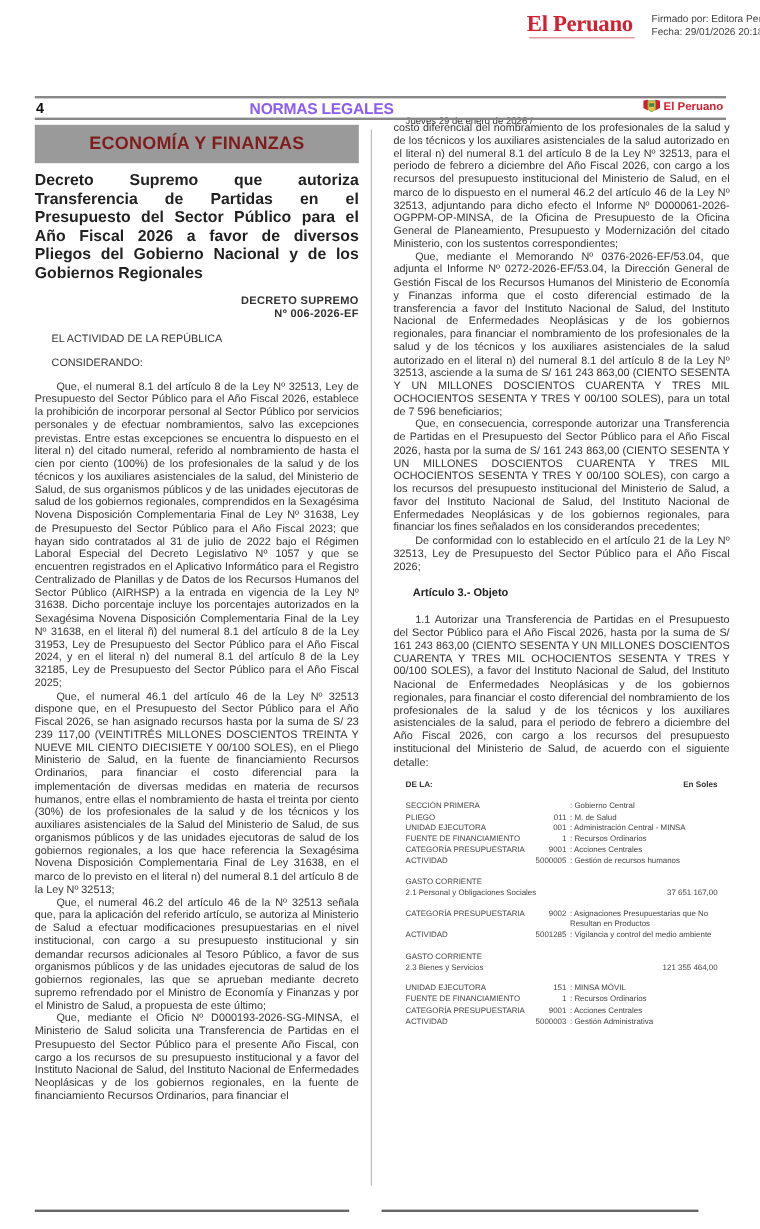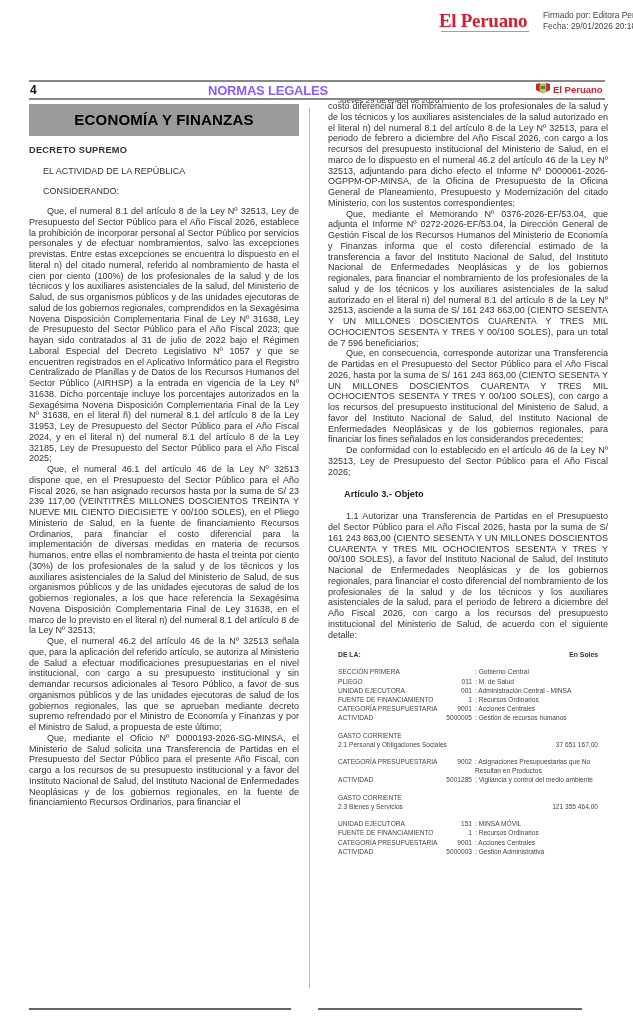--- a/index.html
+++ b/index.html
@@ -17,23 +17,23 @@
   .date-hdr { position:absolute; left:338px; top:96px; font-size:8px; color:#333; white-space:nowrap; }
   .shield { position:absolute; left:536px; top:83px; width:14px; height:13px; }
   .ep-mini { position:absolute; left:553px; top:84px; font-weight:bold; font-size:9.5px; color:#d32030; }
 
   .col-left { position:absolute; left:29px; top:104px; width:270px; }
   .col-right { position:absolute; left:328px; top:101px; width:280px; }
   .vrule { position:absolute; left:309px; top:108px; width:1px; height:880px; background:#bbb; }
   .bottom-rule { position:absolute; left:29px; top:1008px; width:262px; height:2px; background:#666; }
   .bottom-rule-r { position:absolute; left:318px; top:1008px; width:264px; height:2px; background:#666; }
 
-  .banner { background:#9a9a9a; color:#000000; font-weight:bold; font-size:15px; text-align:center; height:32px; line-height:32px; margin-bottom:6px; letter-spacing:0.2px; }
+  .banner { background:#9a9a9a; color:#7f1d1d; font-weight:bold; font-size:15px; text-align:center; height:32px; line-height:32px; margin-bottom:6px; letter-spacing:0.2px; }
   .title { font-weight:bold; font-size:13.2px; line-height:15.6px; text-align:justify; color:#222; }
-  .ds-head { font-weight:bold; font-size:9.2px; text-align:left; line-height:11px; margin-top:6px; color:#333; letter-spacing:0.3px; }
+  .ds-head { font-weight:bold; font-size:9.2px; text-align:right; line-height:11px; margin-top:6px; color:#333; letter-spacing:0.3px; }
   .para { font-size:9px; line-height:10.75px; text-align:justify; text-indent:18px; color:#333; margin:0; }
   .label-line { font-size:9px; color:#333; margin:10px 0 10px 14px; }
   .art-title { font-weight:bold; font-size:9.2px; margin:12px 0 12px 16px; color:#222; }
 
   .tbl { margin-top:10px; font-size:6.6px; color:#444; line-height:9.2px; }
   .tbl-head { display:flex; justify-content:space-between; font-weight:bold; font-size:6.8px; margin:0 10px 8px 10px; color:#333; }
   .row { display:flex; margin-left:10px; }
   .row .k { width:98px; white-space:nowrap; }
   .row .c { width:36px; text-align:right; padding-right:3px; }
   .row .v { flex:1; }
@@ -63,35 +63,37 @@
   <path d="M4 1 H10 V8 Q7 12 4 8 Z" fill="#e8c040" stroke="#7a5" stroke-width="0.8"></path>
   <rect x="5" y="3" width="4" height="3" fill="#3a8a3a"></rect>
 </svg>
 <div class="ep-mini">El Peruano</div>
 <div class="hdr-line-bot"></div>
 
 <div class="vrule"></div>
 
 <div class="col-left">
   <div class="banner">ECONOMÍA Y FINANZAS</div>
+  <div class="title">Decreto Supremo que autoriza Transferencia de Partidas en el Presupuesto del Sector Público para el Año Fiscal 2026 a favor de diversos Pliegos del Gobierno Nacional y de los Gobiernos Regionales</div>
   <div class="ds-head" style="margin-top:9px">DECRETO SUPREMO</div>
+  <div class="ds-head" style="margin-top:0">Nº 006-2026-EF</div>
   <div class="label-line" style="margin-top:10px">EL ACTIVIDAD DE LA REPÚBLICA</div>
   <div class="label-line">CONSIDERANDO:</div>
   <p class="para">Que, el numeral 8.1 del artículo 8 de la Ley Nº 32513, Ley de Presupuesto del Sector Público para el Año Fiscal 2026, establece la prohibición de incorporar personal al Sector Público por servicios personales y de efectuar nombramientos, salvo las excepciones previstas. Entre estas excepciones se encuentra lo dispuesto en el literal n) del citado numeral, referido al nombramiento de hasta el cien por ciento (100%) de los profesionales de la salud y de los técnicos y los auxiliares asistenciales de la salud, del Ministerio de Salud, de sus organismos públicos y de las unidades ejecutoras de salud de los gobiernos regionales, comprendidos en la Sexagésima Novena Disposición Complementaria Final de Ley Nº 31638, Ley de Presupuesto del Sector Público para el Año Fiscal 2023; que hayan sido contratados al 31 de julio de 2022 bajo el Régimen Laboral Especial del Decreto Legislativo Nº 1057 y que se encuentren registrados en el Aplicativo Informático para el Registro Centralizado de Planillas y de Datos de los Recursos Humanos del Sector Público (AIRHSP) a la entrada en vigencia de la Ley Nº 31638. Dicho porcentaje incluye los porcentajes autorizados en la Sexagésima Novena Disposición Complementaria Final de la Ley Nº 31638, en el literal ñ) del numeral 8.1 del artículo 8 de la Ley 31953, Ley de Presupuesto del Sector Público para el Año Fiscal 2024, y en el literal n) del numeral 8.1 del artículo 8 de la Ley 32185, Ley de Presupuesto del Sector Público para el Año Fiscal 2025;</p>
   <p class="para">Que, el numeral 46.1 del artículo 46 de la Ley Nº 32513 dispone que, en el Presupuesto del Sector Público para el Año Fiscal 2026, se han asignado recursos hasta por la suma de S/ 23 239 117,00 (VEINTITRÉS MILLONES DOSCIENTOS TREINTA Y NUEVE MIL CIENTO DIECISIETE Y 00/100 SOLES), en el Pliego Ministerio de Salud, en la fuente de financiamiento Recursos Ordinarios, para financiar el costo diferencial para la implementación de diversas medidas en materia de recursos humanos, entre ellas el nombramiento de hasta el treinta por ciento (30%) de los profesionales de la salud y de los técnicos y los auxiliares asistenciales de la Salud del Ministerio de Salud, de sus organismos públicos y de las unidades ejecutoras de salud de los gobiernos regionales, a los que hace referencia la Sexagésima Novena Disposición Complementaria Final de Ley 31638, en el marco de lo previsto en el literal n) del numeral 8.1 del artículo 8 de la Ley Nº 32513;</p>
   <p class="para">Que, el numeral 46.2 del artículo 46 de la Nº 32513 señala que, para la aplicación del referido artículo, se autoriza al Ministerio de Salud a efectuar modificaciones presupuestarias en el nivel institucional, con cargo a su presupuesto institucional y sin demandar recursos adicionales al Tesoro Público, a favor de sus organismos públicos y de las unidades ejecutoras de salud de los gobiernos regionales, las que se aprueban mediante decreto supremo refrendado por el Ministro de Economía y Finanzas y por el Ministro de Salud, a propuesta de este último;</p>
   <p class="para">Que, mediante el Oficio Nº D000193-2026-SG-MINSA, el Ministerio de Salud solicita una Transferencia de Partidas en el Presupuesto del Sector Público para el presente Año Fiscal, con cargo a los recursos de su presupuesto institucional y a favor del Instituto Nacional de Salud, del Instituto Nacional de Enfermedades Neoplásicas y de los gobiernos regionales, en la fuente de financiamiento Recursos Ordinarios, para financiar el</p>
 </div>
 <div class="bottom-rule"></div>
 
 <div class="col-right">
   <p class="para" style="text-indent:0">costo diferencial del nombramiento de los profesionales de la salud y de los técnicos y los auxiliares asistenciales de la salud autorizado en el literal n) del numeral 8.1 del artículo 8 de la Ley Nº 32513, para el periodo de febrero a diciembre del Año Fiscal 2026, con cargo a los recursos del presupuesto institucional del Ministerio de Salud, en el marco de lo dispuesto en el numeral 46.2 del artículo 46 de la Ley Nº 32513, adjuntando para dicho efecto el Informe Nº D000061-2026-OGPPM-OP-MINSA, de la Oficina de Presupuesto de la Oficina General de Planeamiento, Presupuesto y Modernización del citado Ministerio, con los sustentos correspondientes;</p>
   <p class="para">Que, mediante el Memorando Nº 0376-2026-EF/53.04, que adjunta el Informe Nº 0272-2026-EF/53.04, la Dirección General de Gestión Fiscal de los Recursos Humanos del Ministerio de Economía y Finanzas informa que el costo diferencial estimado de la transferencia a favor del Instituto Nacional de Salud, del Instituto Nacional de Enfermedades Neoplásicas y de los gobiernos regionales, para financiar el nombramiento de los profesionales de la salud y de los técnicos y los auxiliares asistenciales de la salud autorizado en el literal n) del numeral 8.1 del artículo 8 de la Ley Nº 32513, asciende a la suma de S/ 161 243 863,00 (CIENTO SESENTA Y UN MILLONES DOSCIENTOS CUARENTA Y TRES MIL OCHOCIENTOS SESENTA Y TRES Y 00/100 SOLES), para un total de 7 596 beneficiarios;</p>
   <p class="para">Que, en consecuencia, corresponde autorizar una Transferencia de Partidas en el Presupuesto del Sector Público para el Año Fiscal 2026, hasta por la suma de S/ 161 243 863,00 (CIENTO SESENTA Y UN MILLONES DOSCIENTOS CUARENTA Y TRES MIL OCHOCIENTOS SESENTA Y TRES Y 00/100 SOLES), con cargo a los recursos del presupuesto institucional del Ministerio de Salud, a favor del Instituto Nacional de Salud, del Instituto Nacional de Enfermedades Neoplásicas y de los gobiernos regionales, para financiar los fines señalados en los considerandos precedentes;</p>
-  <p class="para">De conformidad con lo establecido en el artículo 46 de la Ley Nº 32513, Ley de Presupuesto del Sector Público para el Año Fiscal 2026;</p>
+  <p class="para">De conformidad con lo establecido en el artículo 21 de la Ley Nº 32513, Ley de Presupuesto del Sector Público para el Año Fiscal 2026;</p>
   <div class="art-title">Artículo 3.- Objeto</div>
   <p class="para">1.1 Autorizar una Transferencia de Partidas en el Presupuesto del Sector Público para el Año Fiscal 2026, hasta por la suma de S/ 161 243 863,00 (CIENTO SESENTA Y UN MILLONES DOSCIENTOS CUARENTA Y TRES MIL OCHOCIENTOS SESENTA Y TRES Y 00/100 SOLES), a favor del Instituto Nacional de Salud, del Instituto Nacional de Enfermedades Neoplásicas y de los gobiernos regionales, para financiar el costo diferencial del nombramiento de los profesionales de la salud y de los técnicos y los auxiliares asistenciales de la salud, para el periodo de febrero a diciembre del Año Fiscal 2026, con cargo a los recursos del presupuesto institucional del Ministerio de Salud, de acuerdo con el siguiente detalle:</p>
 
   <div class="tbl">
     <div class="tbl-head">
       <span>DE LA:</span>
       <span>En Soles</span>
     </div>
 
     <div class="row">

